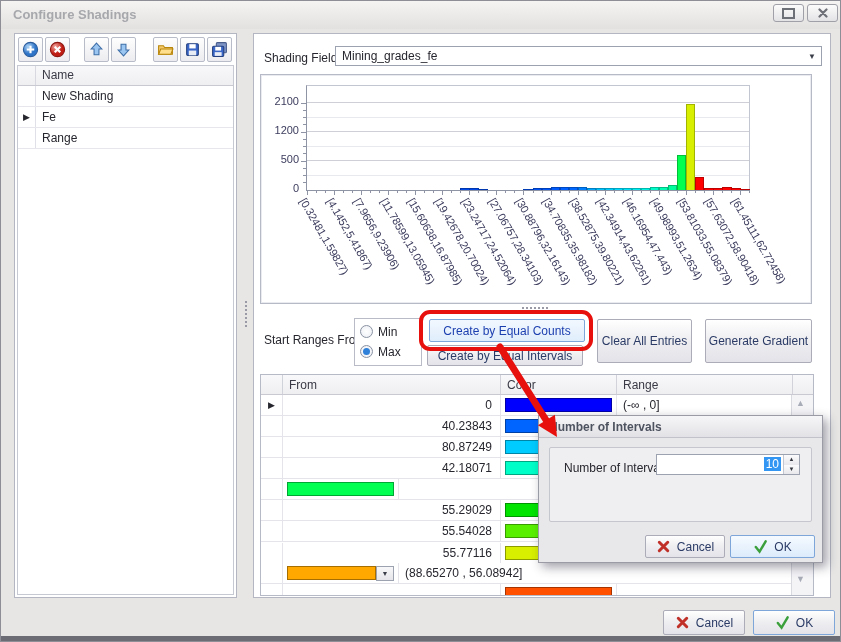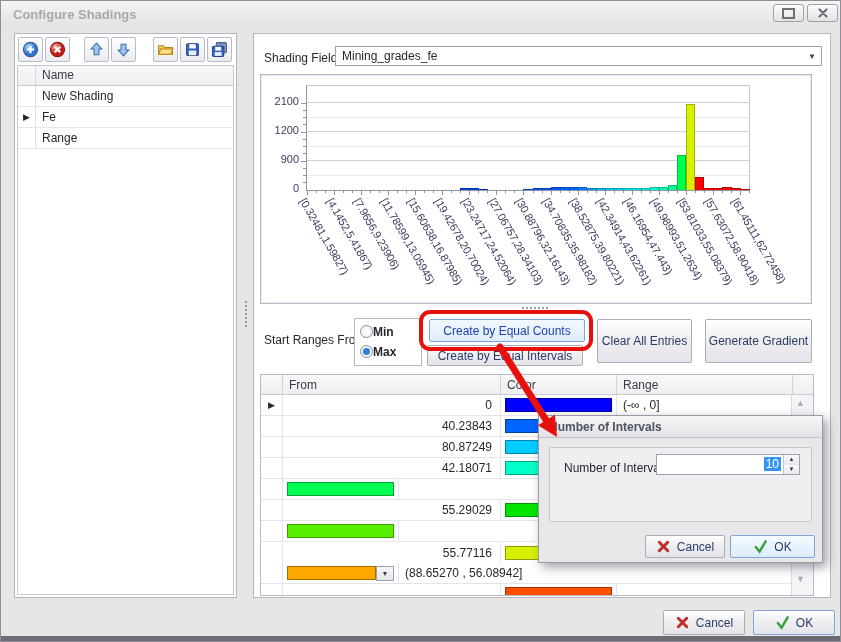--- a/index.html
+++ b/index.html
@@ -49,21 +49,21 @@
   .ytick{position:absolute;left:-4px;width:4px;height:1px;background:#8E94A4;}
   .ytick.big{left:-6px;width:6px;}
   .xtick{position:absolute;top:100%;width:1px;background:#8E94A4;}
   .chart-xlabels{position:absolute;left:45px;top:121px;width:500px;height:108px;}
   .xlab{position:absolute;top:0;width:0;height:0;}
   .xlab span{position:absolute;left:-3px;top:0;transform-origin:0 0;transform:rotate(60deg);
              white-space:nowrap;font-size:11px;color:#3C3C5E;letter-spacing:-0.2px;}
   
   .srf-label{position:absolute;left:10px;top:299px;}
   .radiobox{position:absolute;left:100px;top:284px;width:68px;height:48px;background:#fff;border:1px solid #B9BCC6;box-sizing:border-box;}
-  .radiorow{display:flex;align-items:center;margin:5px 0 0 5px;height:15px;font-weight:bold;}
+  .radiorow{display:flex;align-items:center;gap:5px;margin:5px 0 0 5px;height:15px;}
   .radio{position:relative;width:13px;height:13px;border-radius:50%;border:1px solid #8A92A2;
          background:radial-gradient(#FFFFFF,#E9EDF3);box-sizing:border-box;}
   .radio.sel::after{content:'';position:absolute;left:2px;top:2px;right:2px;bottom:2px;border-radius:50%;background:#2E80D8;}
   .btn{background:linear-gradient(#FFFFFF,#EFEFF2 45%,#E3E3E9);border:1px solid #ABACB8;border-radius:2px;
        color:#2B3B66;display:flex;align-items:center;justify-content:center;box-sizing:border-box;text-align:center;}
   .btn-ec{position:absolute;left:175px;top:285px;width:156px;height:23px;border-color:#7EA6D8;
           background:linear-gradient(#F2F8FF,#DFEDFB);color:#1C3FAF;}
   .btn-ei{position:absolute;left:173px;top:311px;width:156px;height:21px;}
   .btn-clear{position:absolute;left:343px;top:285px;width:95px;height:44px;}
   .btn-grad{position:absolute;left:451px;top:285px;width:107px;height:44px;}
@@ -209,21 +209,21 @@
   <div class="panel right-panel">
     <span class="sf-label">Shading Field:</span>
     <div class="combo">
       <span class="combo-val">Mining_grades_fe</span>
       <span class="combo-arrow">▼</span>
     </div>
 
     <div class="chartbox">
       <div class="chart-yaxis">
           <div class="ylab" style="top: 107px;">0</div>
-          <div class="ylab" style="top: 78.0037px;">900</div>
+          <div class="ylab" style="top: 78.0037px;">500</div>
           <div class="ylab" style="top: 49.0074px;">1200</div>
           <div class="ylab" style="top: 20.0112px;">2100</div>
         </div>
       <div class="plot">
           <div class="grid minor" style="bottom: 14.4981px;"></div>
           <div class="grid major" style="bottom: 28.9963px;"></div>
           <div class="grid minor" style="bottom: 43.4944px;"></div>
           <div class="grid major" style="bottom: 57.9926px;"></div>
           <div class="grid minor" style="bottom: 72.4907px;"></div>
           <div class="grid major" style="bottom: 86.9888px;"></div>
@@ -442,20 +442,21 @@
           <div class="trow" style="top: 105px;">
             <div class="tgut"></div>
             <div class="tval">55.29029</div>
             <div class="tcolor">
               <div class="swatch" style="background: rgb(0, 228, 0);"></div>
             </div>
             <div class="trange"></div>
           </div>
           <div class="trow" style="top: 126px;">
             <div class="tgut"></div>
+            <div class="tval">55.54028</div>
             <div class="tcolor">
               <div class="swatch" style="background: rgb(88, 240, 0);"></div>
             </div>
             <div class="trange"></div>
           </div>
           <div class="trow" style="top: 148px;">
             <div class="tgut"></div>
             <div class="tval">55.77116</div>
             <div class="tcolor">
               <div class="swatch" style="background: rgb(216, 240, 0);"></div>

